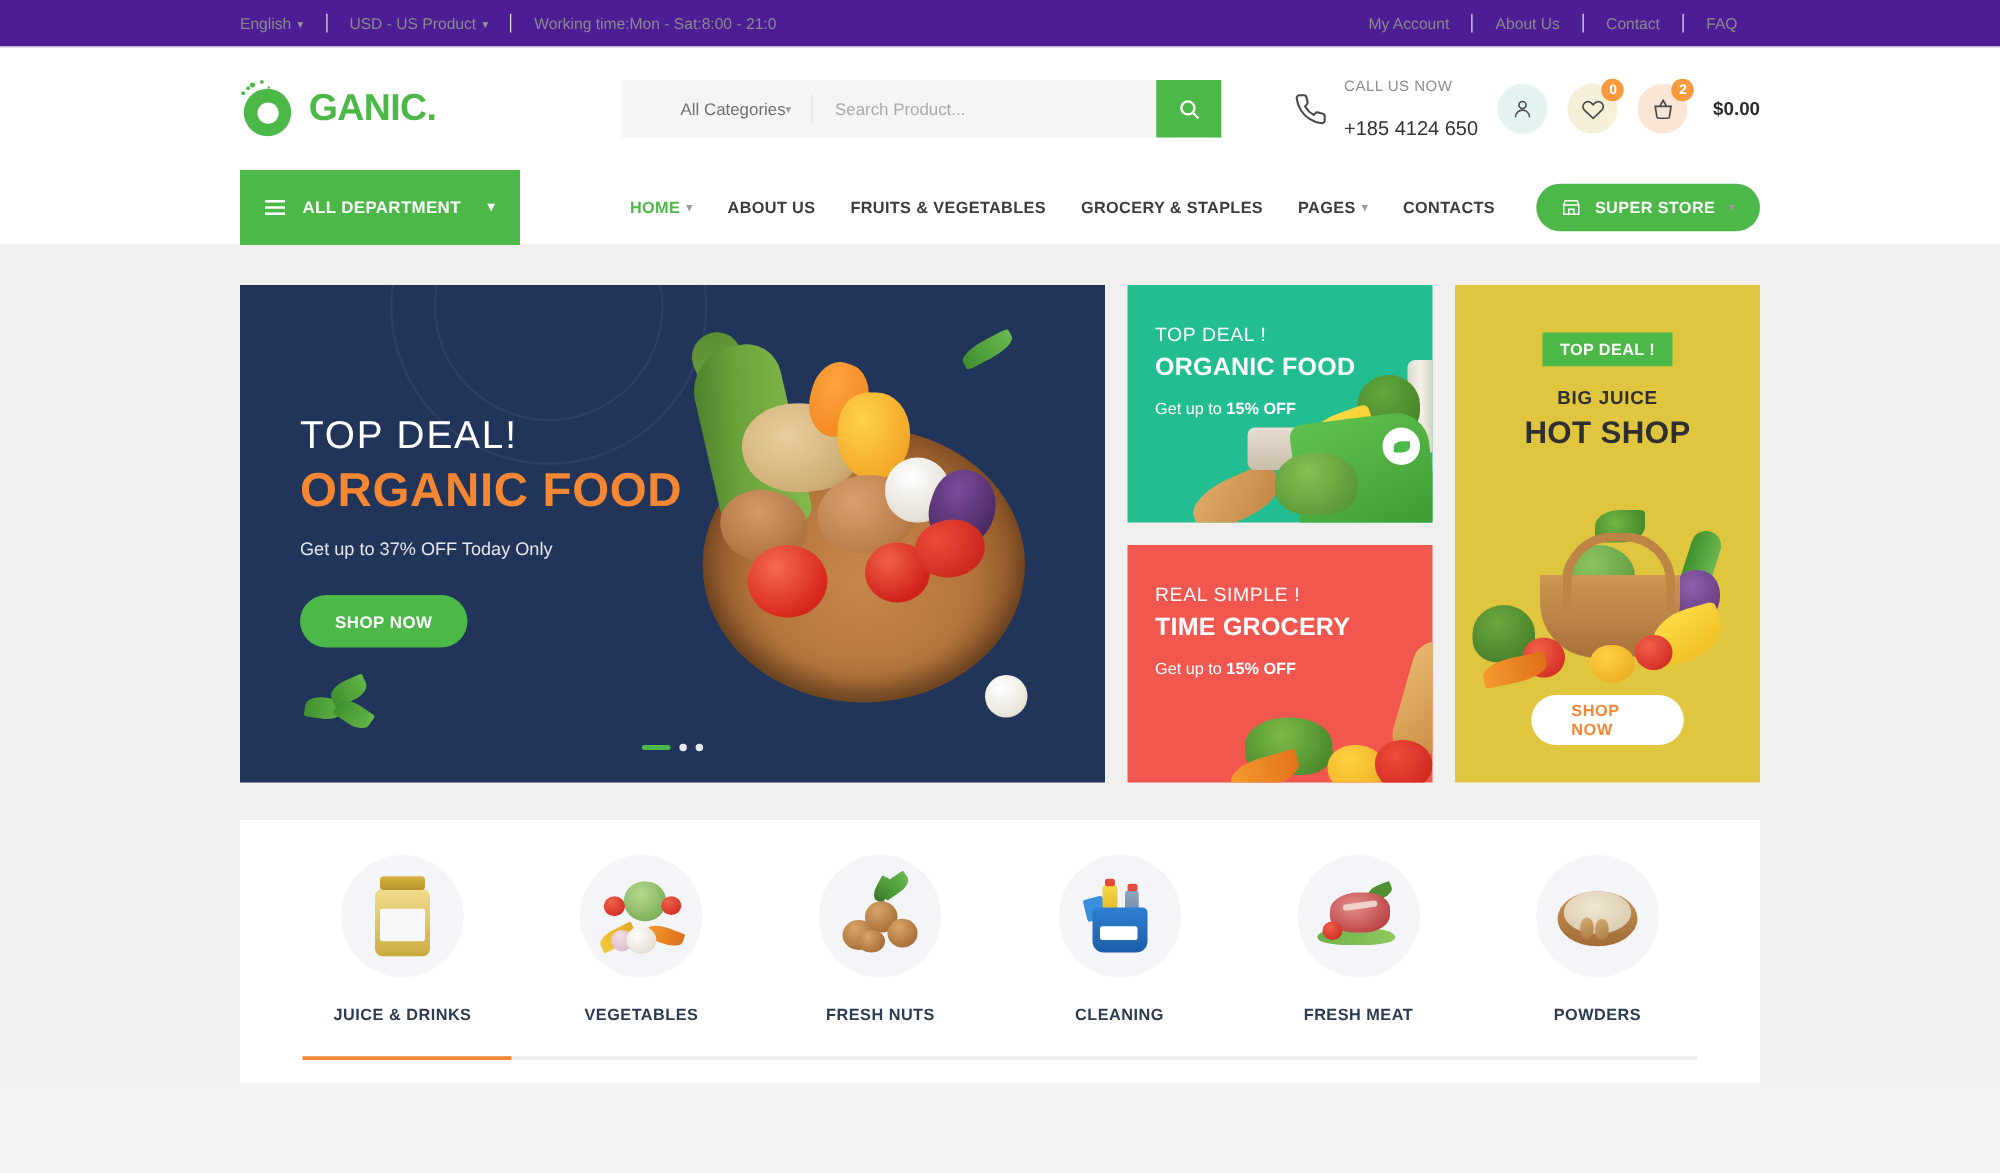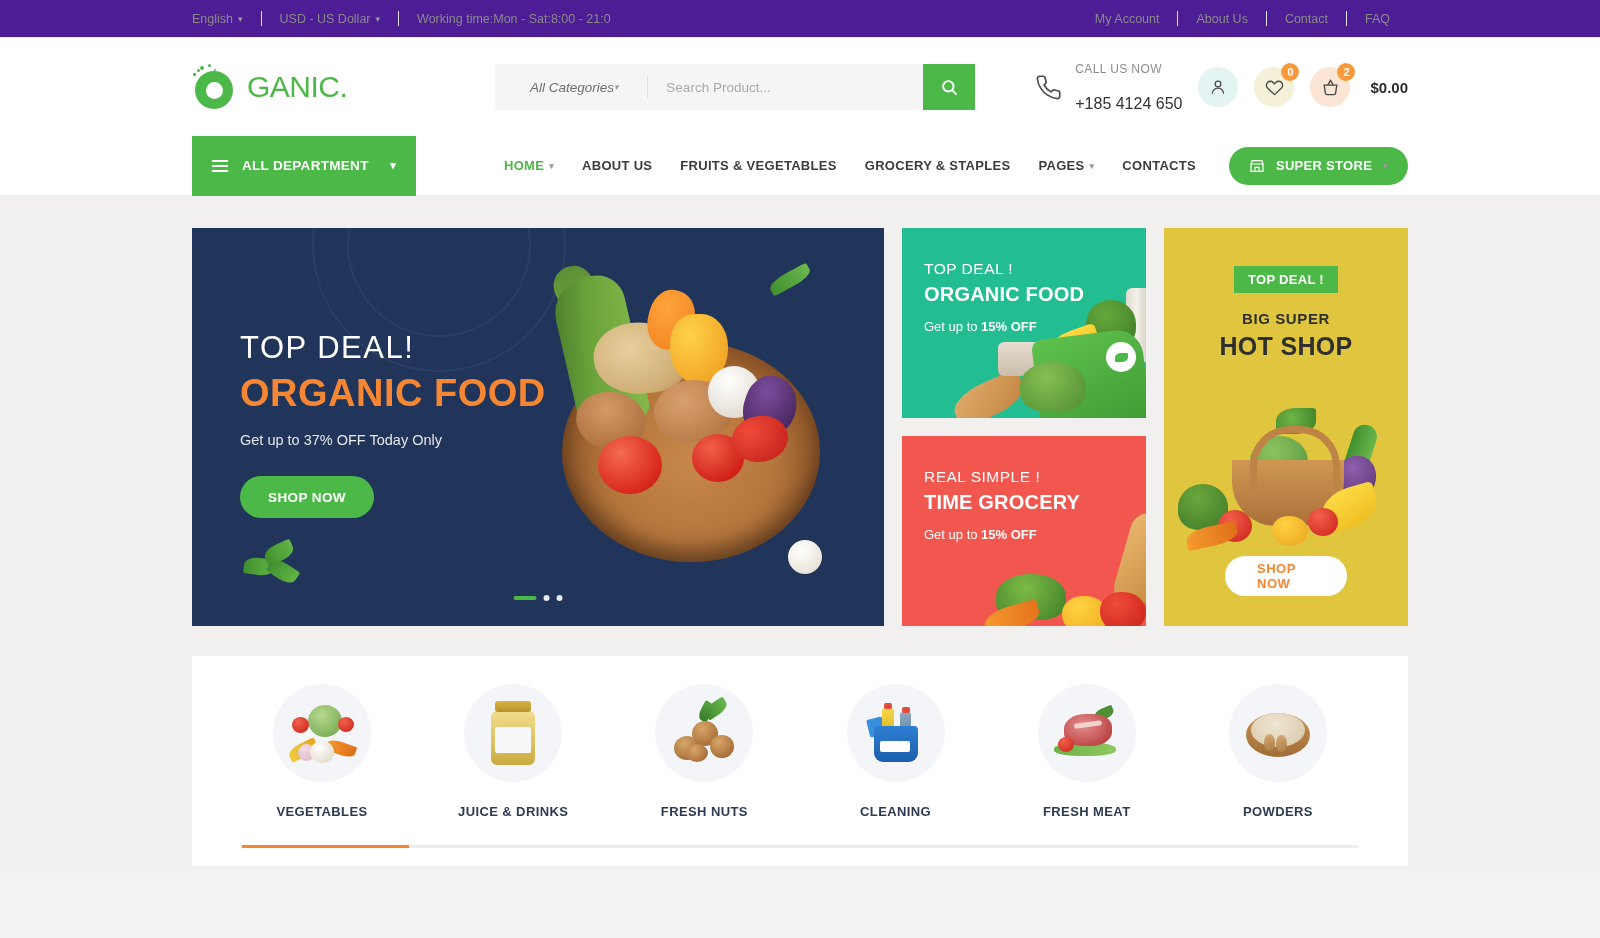--- a/index.html
+++ b/index.html
@@ -50,33 +50,33 @@
     position: relative; z-index: 2;
     color: #fff; font-weight: bold; font-size: 17px;
     transform: translate(-1px, 0);
   }
   .dot { position: absolute; background: #4cb847; border-radius: 50%; }
   .d1 { width: 4px; height: 4px; left: 8px; top: 2px; }
   .d2 { width: 3px; height: 3px; left: 16px; top: 0px; }
   .d3 { width: 2.5px; height: 2.5px; left: 1px; top: 9px; }
   .d4 { width: 2px; height: 2px; left: 22px; top: 5px; }
   .d5 { width: 3px; height: 3px; left: 5px; top: 5px; }
-  .logo-text { font-size: 30px; font-weight: normal; color: #4cb847; letter-spacing: -0.5px; }
+  .logo-text { font-size: 30px; font-weight: bold; color: #4cb847; letter-spacing: -0.5px; }
 
   .searchbar {
     margin-left: 148px;
     display: flex; align-items: center;
     width: 480px; height: 46px;
     background: #f5f5f5;
   }
   .cat-select {
-    display: flex; align-items: center; justify-content: center;
+    display: flex; align-items: center; justify-content: flex-end;
     width: 152px; height: 100%;
     padding: 0 16px 0 22px;
-    font-size: 13.5px; color: #6f6f6f; cursor: pointer; font-style: italic;
+    font-size: 13.5px; color: #6f6f6f; cursor: pointer;
   }
   .sdiv { width: 1px; height: 22px; background: #e0e0e0; }
   .search-input {
     flex: 1; height: 100%; border: none; outline: none;
     background: transparent;
     padding: 0 18px; font-size: 13.5px; color: #555;
     font-family: "Liberation Sans", sans-serif;
   }
   .search-input::placeholder { color: #a9a9a9; }
   .search-btn {
@@ -504,21 +504,21 @@
 <body>
 
 <div class="topbar">
   <div class="topbar-left">
     <div class="tb-item">
       <span>English</span>
       <span class="caret">▾</span>
     </div>
     <div class="tb-sep"></div>
     <div class="tb-item">
-      <span>USD - US Dollar</span>
+      <span>USD - US Product</span>
       <span class="caret">▾</span>
     </div>
     <div class="tb-sep"></div>
     <div class="tb-item">
       <span>Working time:Mon - Sat:8:00 - 21:0</span>
     </div>
   </div>
   <div class="topbar-right">
     <div class="tb-link">My Account</div>
     <div class="tb-sep"></div>
@@ -723,21 +723,21 @@
           <div class="ypep-card"></div>
           <div class="pepper-card"></div>
         </div>
       </div>
 
     </div>
 
     <div class="card-yellow">
       <div class="cy-inner">
         <div class="cy-badge">TOP DEAL !</div>
-        <div class="cy-1">BIG SUPER</div>
+        <div class="cy-1">BIG JUICE</div>
         <div class="cy-2">HOT SHOP</div>
       </div>
       <div class="cy-pile">
         <div class="cyv cy-mint"></div>
         <div class="cyv cy-cuc"></div>
         <div class="cyv cy-cab"></div>
         <div class="cyv cy-grape"></div>
         <div class="cy-basket"></div>
         <div class="cyv cy-broc"></div>
         <div class="cyv cy-ban"></div>
@@ -749,42 +749,42 @@
       <div class="cy-shop">SHOP NOW</div>
     </div>
 
   </div>
 
   <div class="catstrip">
     <div class="cats">
 
       <div class="cat">
         <div class="cat-circle">
+          <div class="jar">
+              <div class="jar-body"></div>
+              <div class="jar-label"></div>
+              <div class="jar-lid"></div>
+            </div>
+        </div>
+        <div class="cat-label">JUICE &amp; DRINKS</div>
+      </div>
+
+      <div class="cat">
+        <div class="cat-circle">
           <div class="vegmix">
             <div class="vm-cabbage"></div>
               <div class="vm-tom1"></div>
               <div class="vm-tom2"></div>
             <div class="vm-corn"></div>
               <div class="vm-carrot"></div>
               <div class="vm-garlic"></div>
               <div class="vm-onion"></div>
           </div>
         </div>
         <div class="cat-label">VEGETABLES</div>
-      </div>
-
-      <div class="cat">
-        <div class="cat-circle">
-          <div class="jar">
-              <div class="jar-body"></div>
-              <div class="jar-label"></div>
-              <div class="jar-lid"></div>
-            </div>
-        </div>
-        <div class="cat-label">JUICE &amp; DRINKS</div>
       </div>
 
       <div class="cat">
         <div class="cat-circle">
           <div class="nuts">
             <div class="nut-leaf"></div>
               <div class="nut-leaf2"></div>
             <div class="nut n2"></div>
               <div class="nut n1"></div>
               <div class="nut n3"></div>

